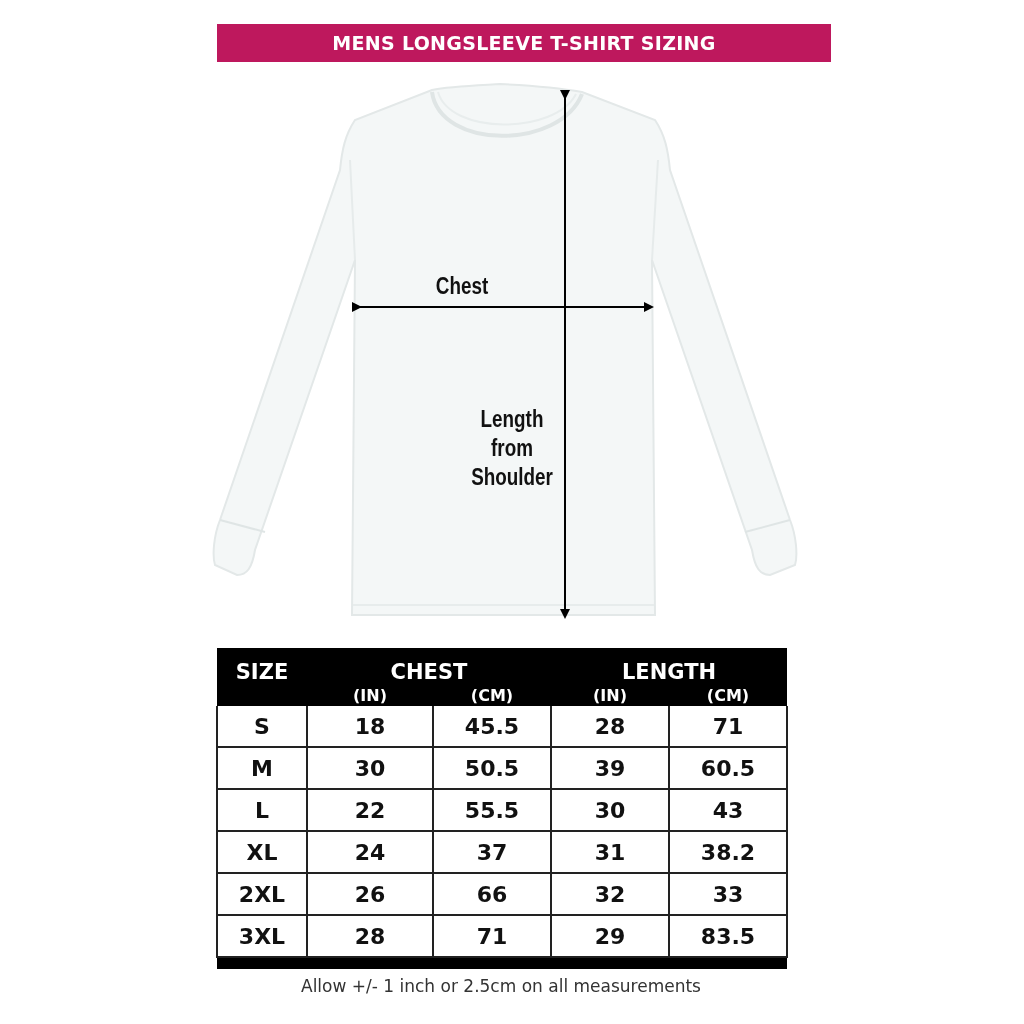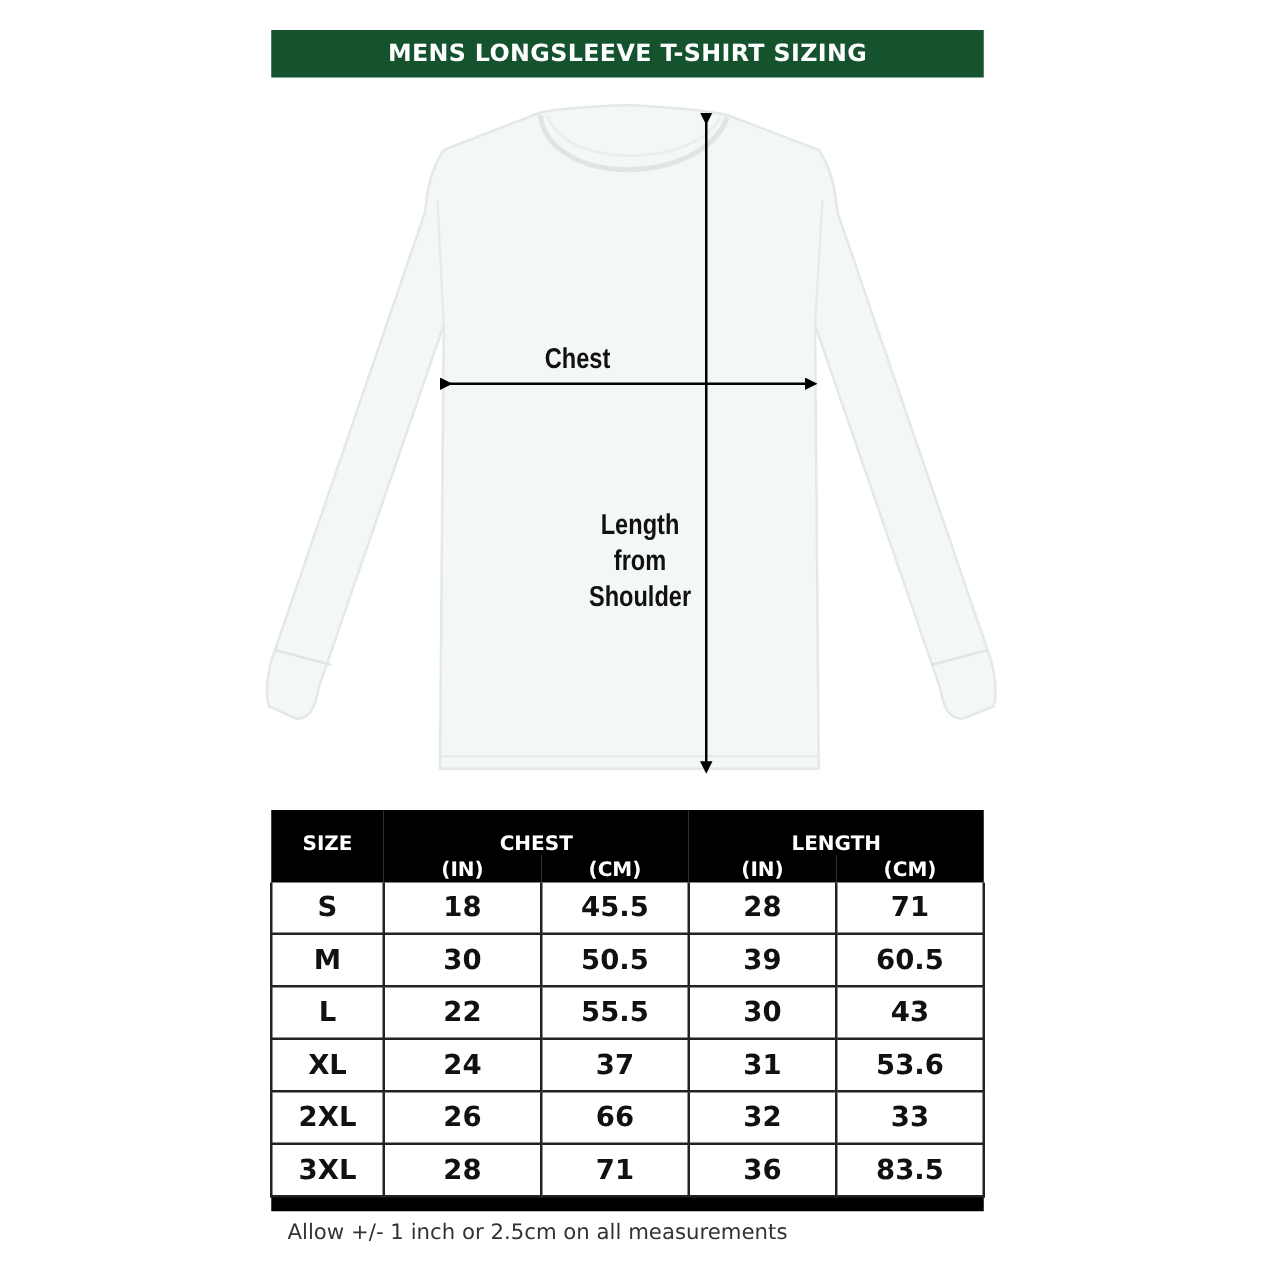--- a/index.html
+++ b/index.html
@@ -11,23 +11,23 @@
       width: 1024px;
       height: 1024px;
       position: relative;
       overflow: hidden;
       font-family: "DejaVu Sans", sans-serif;
     }
     .title-bar {
       position: absolute;
       left: 217px;
       top: 24px;
-      width: 570px;
+      width: 614px;
       height: 38px;
-      background: #14532d;
+      background: #be185d;
       color: #fff;
       display: flex;
       align-items: center;
       justify-content: center;
       font-family: "DejaVu Sans", sans-serif;
       font-weight: bold;
       font-size: 19px;
       letter-spacing: 0.3px;
     }
     .diagram {
@@ -79,21 +79,21 @@
     .size-table col.c4 { width: 118px; }
     .size-table thead th {
       background: #000;
       color: #fff;
       font-weight: bold;
       padding: 0;
       border: none;
     }
     .hdr-main th {
       height: 36px;
-      font-size: 16px;
+      font-size: 21px;
       vertical-align: bottom;
       padding-bottom: 2px;
     }
     .hdr-sub th {
       height: 22px;
       font-size: 16px;
       font-weight: normal;
       vertical-align: middle;
     }
     .size-table tbody td {
@@ -107,23 +107,24 @@
     }
     .size-table tbody tr:first-child td { border-top: none; }
     .size-table tfoot td {
       background: #000;
       height: 11px;
       padding: 0;
       border: none;
     }
     .footnote {
       position: absolute;
-      left: 230px;
+      left: 216px;
       top: 976px;
       width: 570px;
+      text-align: center;
       font-family: "DejaVu Sans", sans-serif;
       font-size: 17px;
       color: #333;
     }
   </style>
 </head>
 <body>
 
 <div class="title-bar">MENS LONGSLEEVE T-SHIRT SIZING</div>
 
@@ -211,34 +212,34 @@
       <td>22</td>
       <td>55.5</td>
       <td>30</td>
       <td>43</td>
     </tr>
     <tr>
       <td>XL</td>
       <td>24</td>
       <td>37</td>
       <td>31</td>
-      <td>53.6</td>
+      <td>38.2</td>
     </tr>
     <tr>
       <td>2XL</td>
       <td>26</td>
       <td>66</td>
       <td>32</td>
       <td>33</td>
     </tr>
     <tr>
       <td>3XL</td>
       <td>28</td>
       <td>71</td>
-      <td>36</td>
+      <td>29</td>
       <td>83.5</td>
     </tr>
   </tbody>
   <tfoot>
     <tr>
         <td colspan="5"></td>
       </tr>
   </tfoot>
 </table>
 

